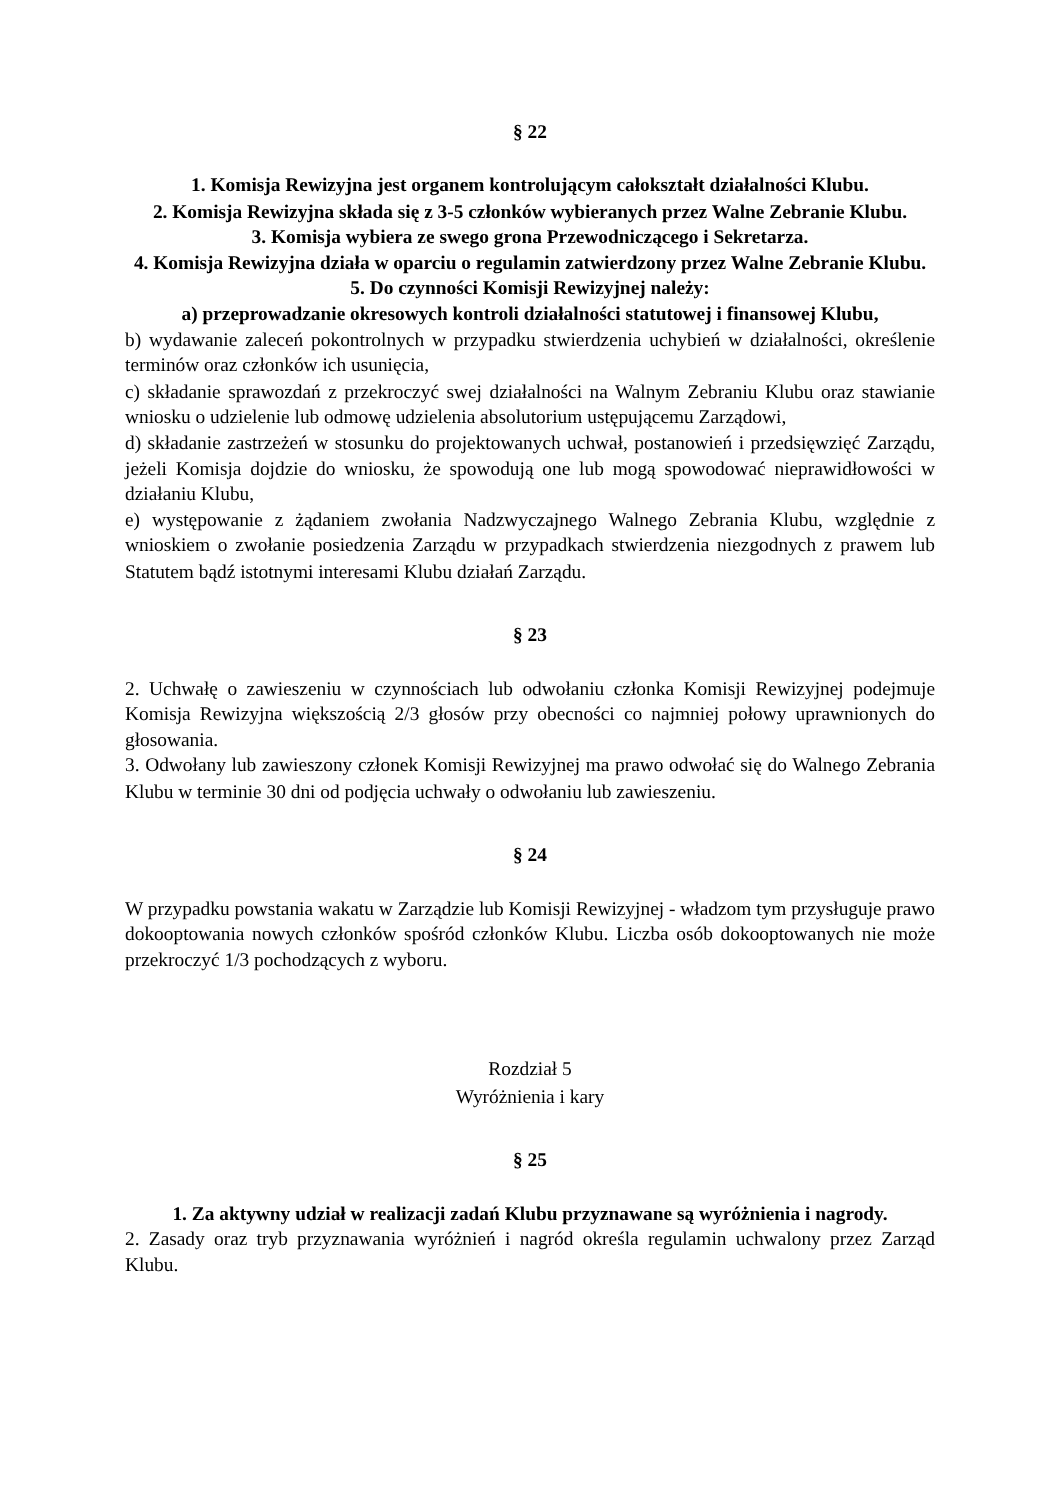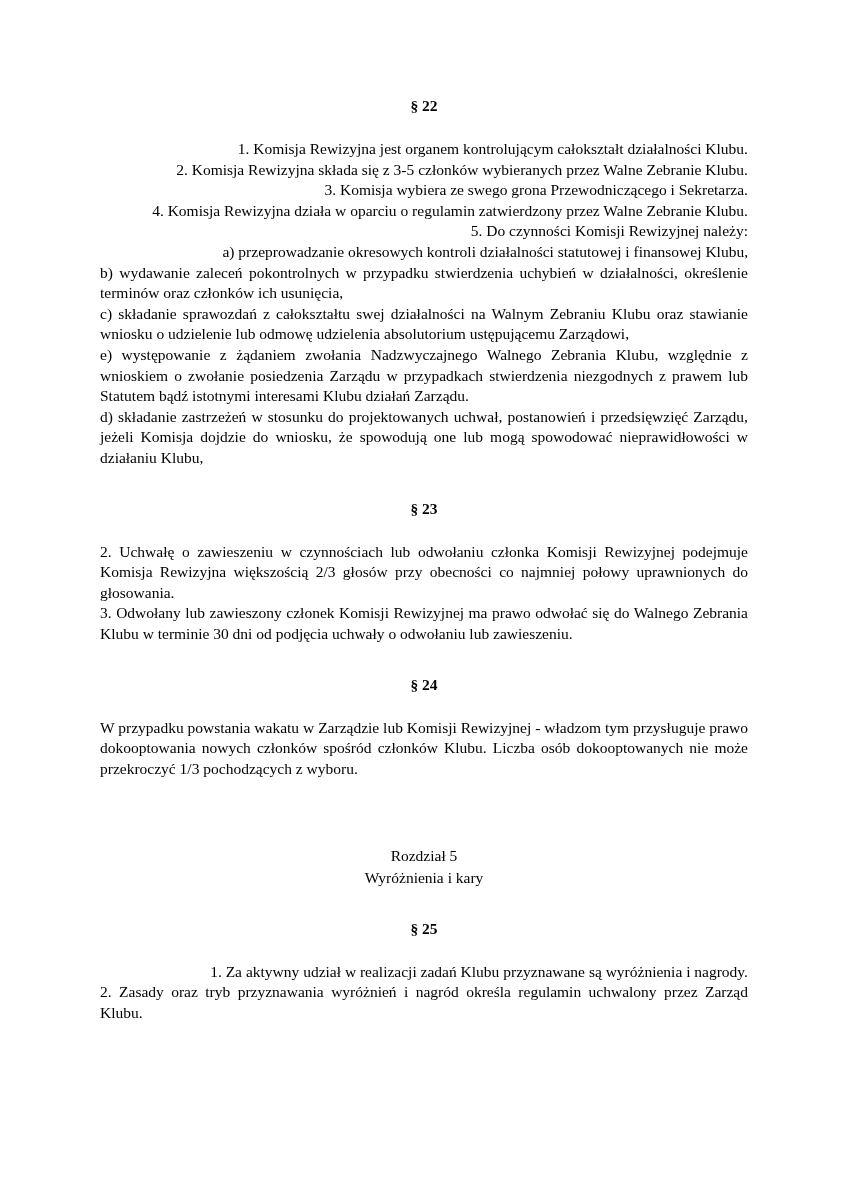--- a/index.html
+++ b/index.html
@@ -34,21 +34,22 @@
   }
   .para {
     font-size: 15.5px;
     line-height: 1.33;
     text-align: justify;
     text-justify: inter-word;
     margin: 0;
     hyphens: none;
   }
   .para.nojust {
-    text-align: right;
+    text-align: center;
+    font-weight: bold;
   }
   .gap-md { height: 22px; }
   .gap-lg { height: 30px; }
   .gap-xxl { height: 66px; }
   .chapter-title {
     text-align: center;
     font-weight: normal;
     font-size: 15.5px;
     line-height: 1.4;
     margin: 0;
@@ -63,23 +64,23 @@
     <div class="section-heading">§ 22</div>
     <div class="gap-md"></div>
 
     <p class="para nojust">1. Komisja Rewizyjna jest organem kontrolującym całokształt działalności Klubu.</p>
     <p class="para nojust">2. Komisja Rewizyjna składa się z 3-5 członków wybieranych przez Walne Zebranie Klubu.</p>
     <p class="para nojust">3. Komisja wybiera ze swego grona Przewodniczącego i Sekretarza.</p>
     <p class="para nojust">4. Komisja Rewizyjna działa w oparciu o regulamin zatwierdzony przez Walne Zebranie Klubu.</p>
     <p class="para nojust">5. Do czynności Komisji Rewizyjnej należy:</p>
     <p class="para nojust">a) przeprowadzanie okresowych kontroli działalności statutowej i finansowej Klubu,</p>
     <p class="para">b) wydawanie zaleceń pokontrolnych w przypadku stwierdzenia uchybień w działalności, określenie terminów oraz członków ich usunięcia,</p>
-    <p class="para">c) składanie sprawozdań z całokształtu swej działalności na Walnym Zebraniu Klubu oraz stawianie wniosku o udzielenie lub odmowę udzielenia absolutorium ustępującemu Zarządowi,</p>
+    <p class="para">c) składanie sprawozdań z przekroczyć swej działalności na Walnym Zebraniu Klubu oraz stawianie wniosku o udzielenie lub odmowę udzielenia absolutorium ustępującemu Zarządowi,</p>
+    <p class="para">d) składanie zastrzeżeń w stosunku do projektowanych uchwał, postanowień i przedsięwzięć Zarządu, jeżeli Komisja dojdzie do wniosku, że spowodują one lub mogą spowodować nieprawidłowości w działaniu Klubu,</p>
     <p class="para">e) występowanie z żądaniem zwołania Nadzwyczajnego Walnego Zebrania Klubu, względnie z wnioskiem o zwołanie posiedzenia Zarządu w przypadkach stwierdzenia niezgodnych z prawem lub Statutem bądź istotnymi interesami Klubu działań Zarządu.</p>
-    <p class="para">d) składanie zastrzeżeń w stosunku do projektowanych uchwał, postanowień i przedsięwzięć Zarządu, jeżeli Komisja dojdzie do wniosku, że spowodują one lub mogą spowodować nieprawidłowości w działaniu Klubu,</p>
 
     <div class="gap-lg"></div>
 
     <div class="section-heading">§ 23</div>
     <div class="gap-md"></div>
 
     <p class="para">2. Uchwałę o zawieszeniu w czynnościach lub odwołaniu członka Komisji Rewizyjnej podejmuje Komisja Rewizyjna większością 2/3 głosów przy obecności co najmniej połowy uprawnionych do głosowania.</p>
     <p class="para">3. Odwołany lub zawieszony członek Komisji Rewizyjnej ma prawo odwołać się do Walnego Zebrania Klubu w terminie 30 dni od podjęcia uchwały o odwołaniu lub zawieszeniu.</p>
 
     <div class="gap-lg"></div>

